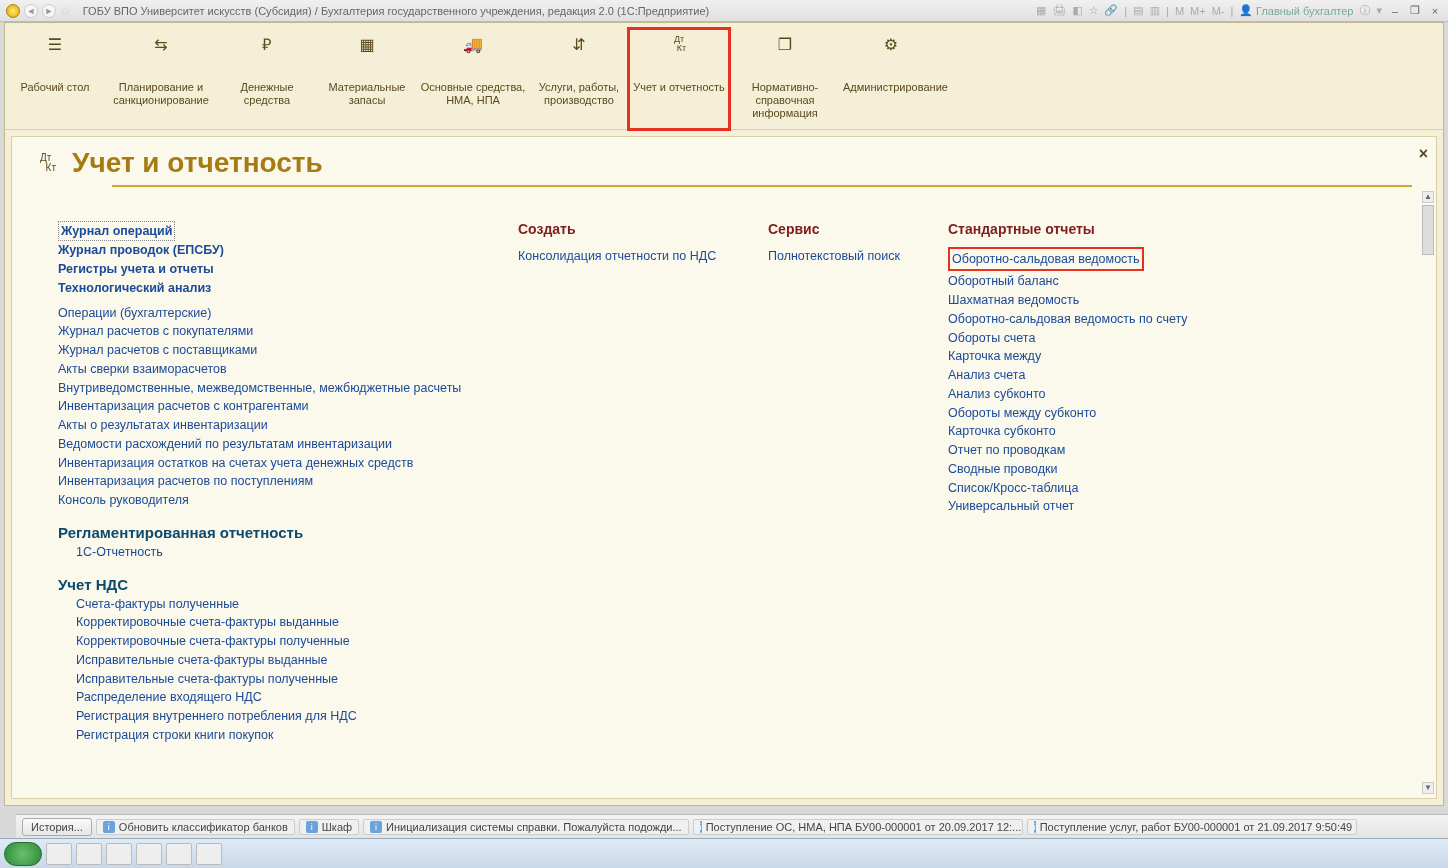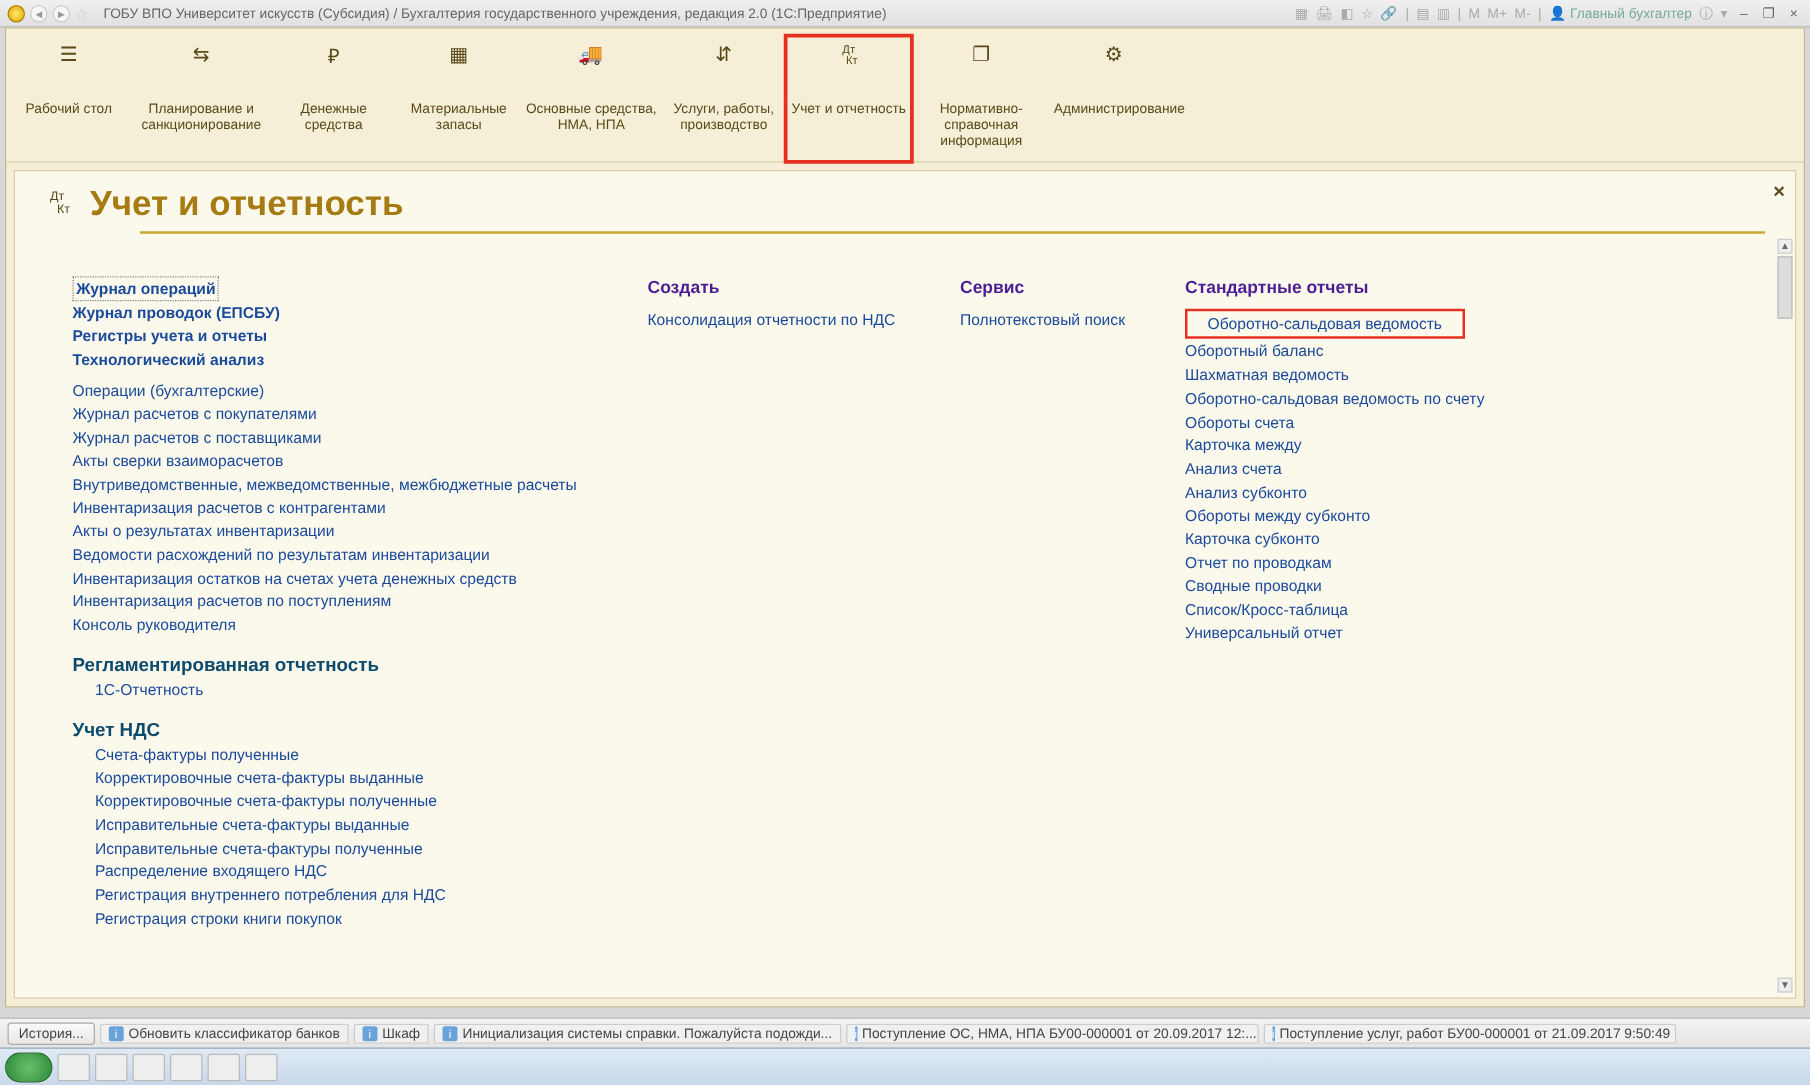--- a/index.html
+++ b/index.html
@@ -86,34 +86,34 @@
   flex:1; overflow:auto;
   padding: 34px 20px 10px 46px;
   display:flex; gap:30px;
   position:relative;
 }
 .col { flex: 0 0 auto; }
 .col1 { width: 430px; }
 .col2 { width: 220px; }
 .col3 { width: 150px; }
 .col4 { width: 260px; }
-.sec-head { font-size:14px; font-weight:bold; color:#4c1d95; margin-bottom:10px; }
+.sec-head { font-size:14px; font-weight:bold; color:#7f1d1d; margin-bottom:10px; }
 .link { color:#1a4a9a; cursor:pointer; line-height:1.5; font-size:12.5px; }
 .link.bold { font-weight:bold; }
 .link.dotted { border:1px dotted #888; padding:0 2px; display:inline-block;}
 .link-list { display:flex; flex-direction:column; gap:0px;justify-content:flex-end; }
 .link-group { margin-top:6px; }
 .sub-head { font-weight:bold; color:#0c4a6e; margin-top:14px; margin-bottom:2px; font-size:15px;}
 .indent { padding-left:18px; }
-.link.boxed { border:2px solid #e83020; padding:1px 16px; display:inline-block; margin-bottom:1px;}
+.link.boxed { border:2px solid #e83020; padding:1px 2px; display:inline-block; margin-bottom:1px;}
 .scroll-track { position:absolute; right:2px; top:4px; bottom:4px; width:12px; }
 .scroll-up, .scroll-down { height:12px; background:#eee;border:1px solid #ccc;font-size:8px;text-align:center;line-height:10px;color:#666;}
 .scroll-thumb { position:absolute; top:14px; height:50px; left:0;right:0; background:#ddd;border:1px solid #bbb;}
 .statusbar {
-  position:absolute; left:0; right:0; bottom:30px;
+  position:absolute; left:16px; right:0; bottom:30px;
   height:24px;
   background:linear-gradient(#f4f4f4,#e4e4e4);
   border-top:1px solid #bbb;
   display:flex; align-items:center; gap:4px;
   padding:0 6px; font-size:11px; color:#444;
   overflow:hidden;
 }
 .statusbar .sb-btn {
   background:linear-gradient(#fafafa,#e6e6e6);
   border:1px solid #aaa; border-radius:3px;

